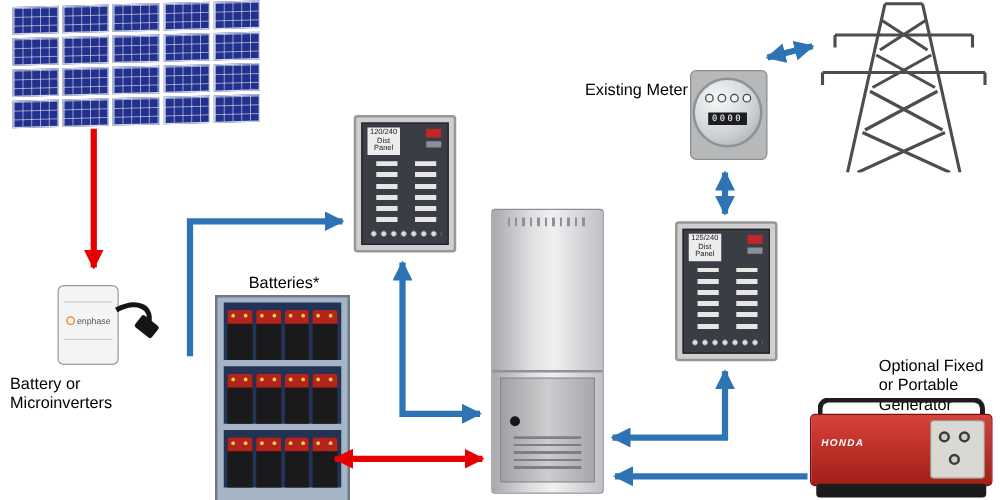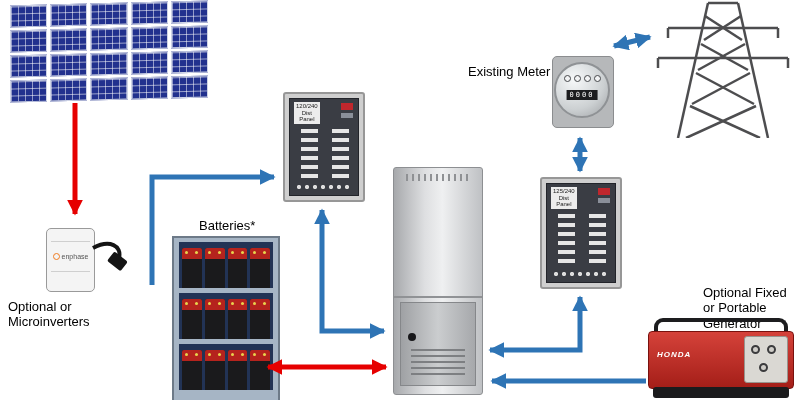--- a/index.html
+++ b/index.html
@@ -111,21 +111,21 @@
     <div class="solar-cell"></div>
     <div class="solar-cell"></div>
     <div class="solar-cell"></div>
     <div class="solar-cell"></div>
   </div>
 
   <div class="micro">
     <div class="seam"></div>
     <div class="brand">enphase</div>
   </div>
-  <div class="lbl" style="left:8px;top:299px;">Optional or
+  <div class="lbl" style="left:8px;top:299px;">Battery or
 Microinverters</div>
 
   <div class="epanel" style="left:283px;top:92px;width:82px;height:110px;">
     <div class="edoor">
       <div class="elabel">120/240
 Dist
 Panel</div>
       <div class="echip"></div>
       <div class="echip2"></div>
       <div class="ebreakers"></div>

